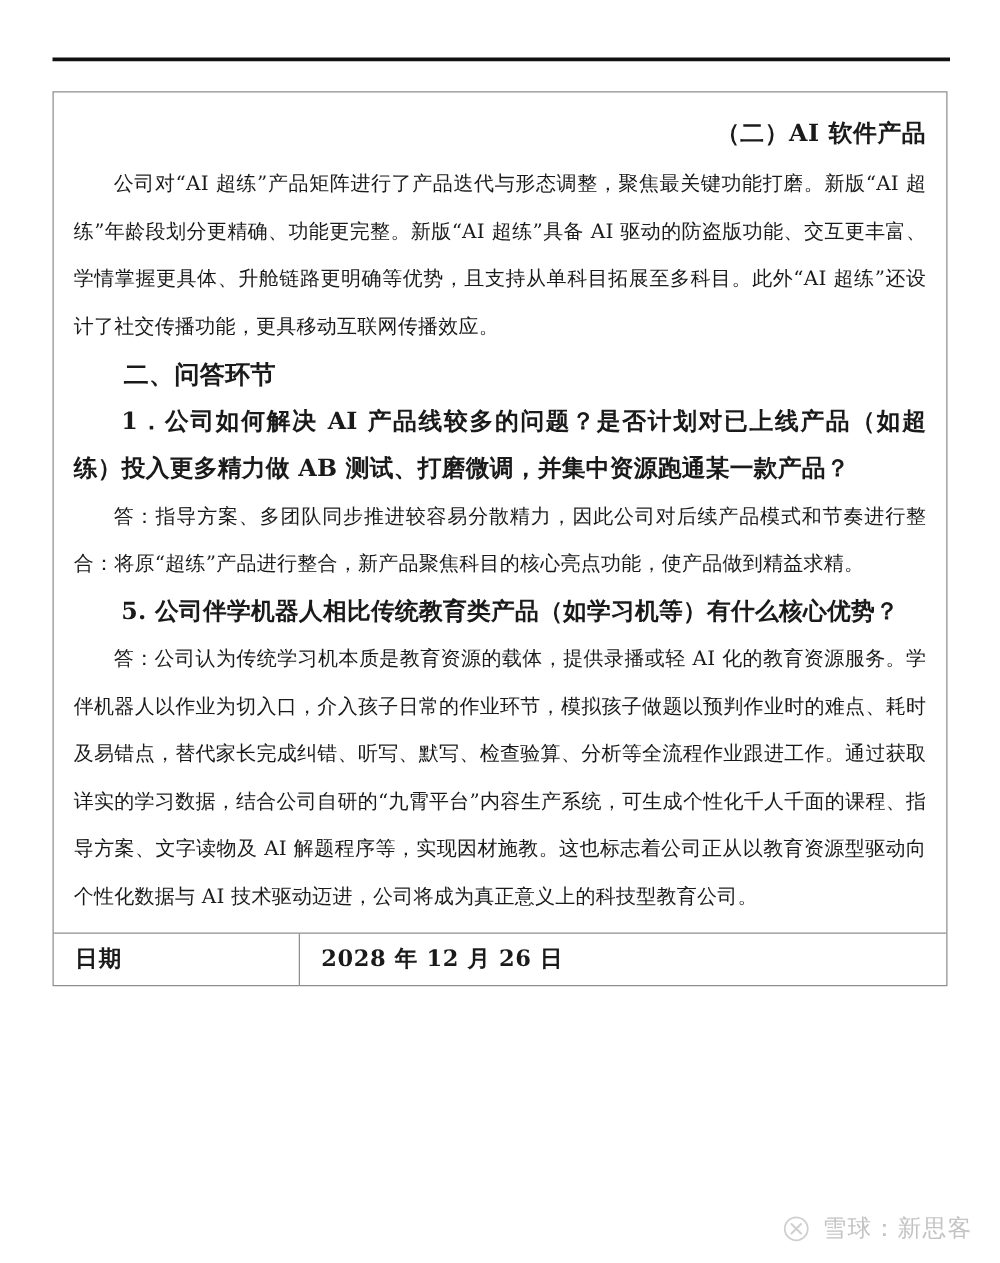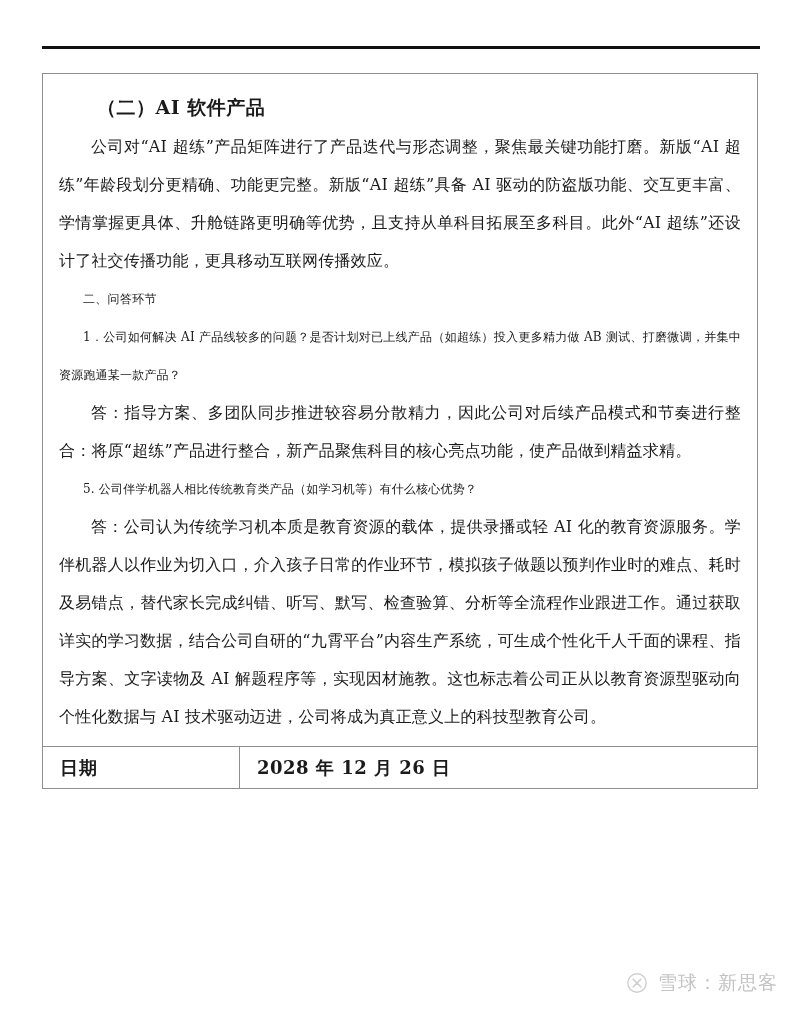--- a/index.html
+++ b/index.html
@@ -43,32 +43,33 @@
   }
 
   
   .heading {
     font-weight: bold;
     font-size: 19px;
     line-height: 38px;
     text-indent: 2em;
     margin: 0 0 2px 0;
     letter-spacing: 0.5px;
+    text-align: right;
   }
   .sec-heading {
-    font-weight: normal;
-    font-size: 12px;
+    font-weight: bold;
+    font-size: 20px;
     line-height: 38px;
     text-indent: 2em;
     margin: 0;
     letter-spacing: 0.3px;
   }
   .question {
-    font-weight: normal;
-    font-size: 12px;
+    font-weight: bold;
+    font-size: 19px;
     line-height: 38px;
     text-indent: 2em;
     margin: 0;
     text-align: justify;
     text-justify: inter-ideograph;
     letter-spacing: 0.2px;
   }
   .para {
     font-size: 16px;
     line-height: 38px;

